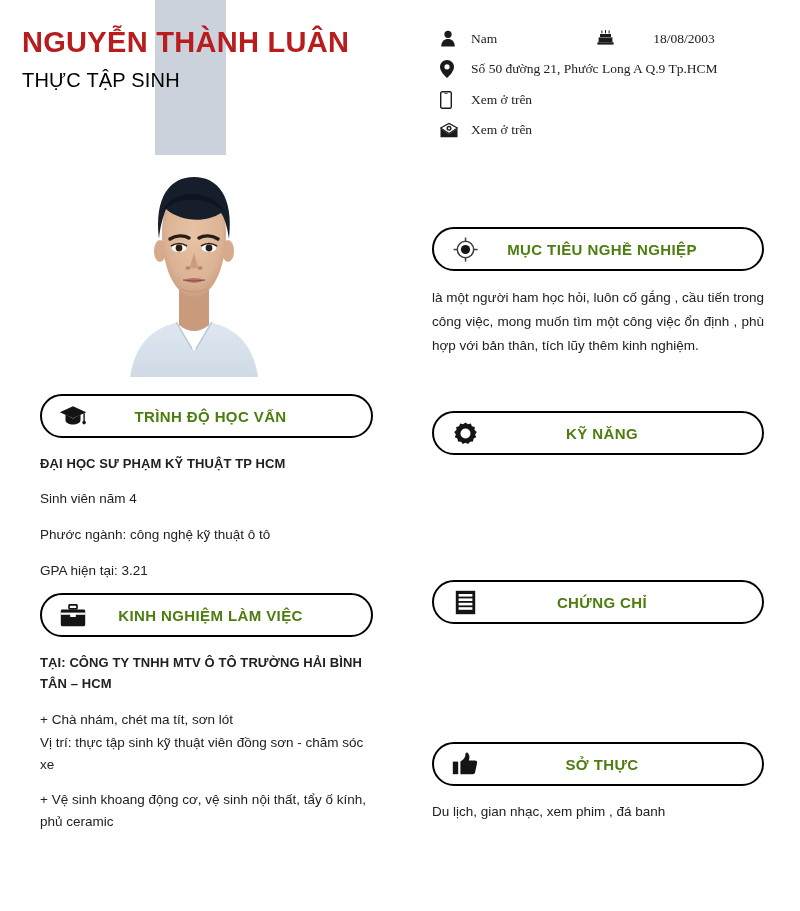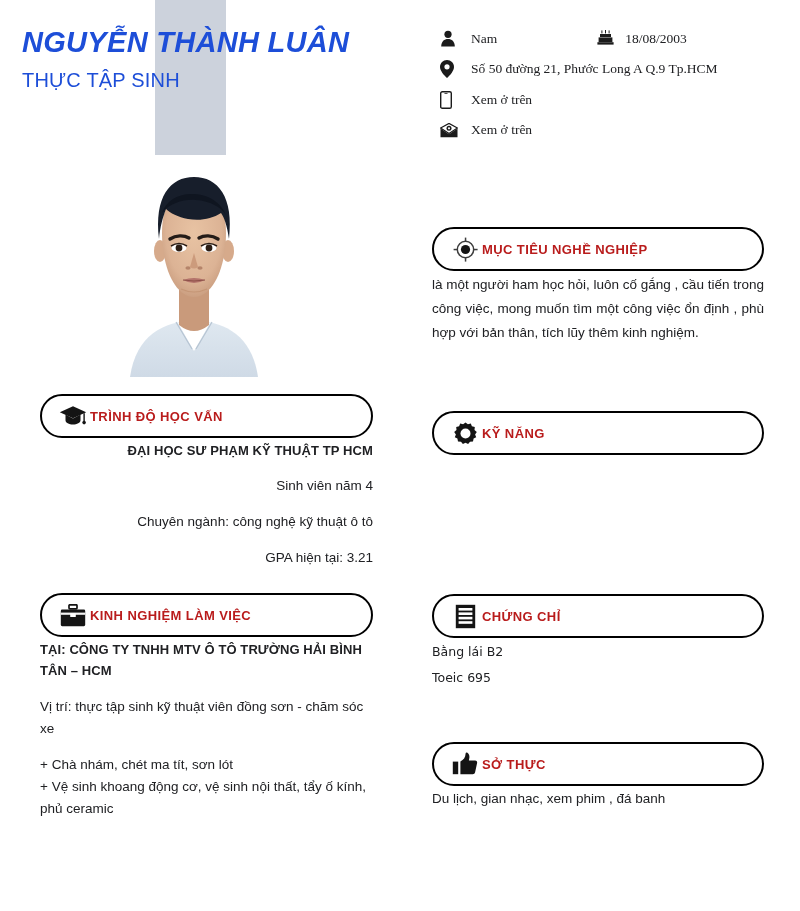--- a/index.html
+++ b/index.html
@@ -33,29 +33,28 @@
     left: 22px;
     top: 26px;
     width: 400px;
     z-index: 3;
   }
   #full-name {
     font-size: 29px;
     font-weight: bold;
     letter-spacing: 0.3px;
     line-height: 1.15;
-    color: #1d4ed8;
+    color: #b91c1c;
     margin: 0;
     white-space: nowrap;
-    font-style: italic;
   }
   #job-title {
     font-size: 20px;
     font-weight: 400;
-    color: #1d4ed8;
+    color: #000000;
     margin: 10px 0 0 0;
     letter-spacing: 0.2px;
   }
 
   
   #photo-wrap {
     position: absolute;
     left: 126px;
     top: 155px;
     width: 136px;
@@ -82,21 +81,21 @@
   .contact-row .ic {
     width: 22px;
     min-width: 22px;
     display: flex;
     align-items: center;
     justify-content: flex-start;
     margin-right: 9px;
   }
   .contact-row .txt { white-space: nowrap; }
   .contact-row-split { display: flex; align-items: center; }
-  .contact-right { display: flex; align-items: center; margin-left: 100px; }
+  .contact-right { display: flex; align-items: center; margin-left: 100px; gap: 28px; }
   .contact-right .ic { width: 20px; min-width: 20px; margin-right: 8px; }
 
   
   .section {
     position: absolute;
   }
   .sec-head {
     border: 2.2px solid #000000;
     border-radius: 24px;
     height: 44px;
@@ -107,48 +106,48 @@
   }
   .sec-head .sec-ic {
     width: 34px;
     min-width: 34px;
     display: flex;
     align-items: center;
     justify-content: center;
   }
   .sec-head .sec-title {
     flex: 1;
-    text-align: left;
-    font-size: 13px;
+    text-align: center;
+    font-size: 15px;
     font-weight: bold;
     letter-spacing: 0.4px;
-    color: #b91c1c;
+    color: #4d7c0f;
     padding-right: 26px;
   }
 
   .sec-body {
-    padding-top: 2px;
+    padding-top: 15px;
     font-size: 13.5px;
     line-height: 1.62;
     color: #202124;
   }
   .sec-body p { margin: 0 0 10px 0; }
   .sec-body p:last-child { margin-bottom: 0; }
   .bold-line { font-weight: bold; font-size: 13px; letter-spacing: 0.1px; }
   .justify { text-align: justify; line-height: 1.78; }
-  .spaced p { margin-bottom: 14px; text-align: right; }
+  .spaced p { margin-bottom: 14px; }
   .tight p { margin-bottom: 2px; }
   .alt-font { font-family: "DejaVu Sans", sans-serif; font-size: 12.5px; line-height: 1.9; }
 
   
   #sec-education   { left: 40px;  top: 394px; width: 333px; }
   #sec-experience  { left: 40px;  top: 593px; width: 333px; }
   #sec-objective   { left: 432px; top: 227px; width: 332px; }
   #sec-skills      { left: 432px; top: 411px; width: 332px; }
-  #sec-certificate { left: 432px; top: 594px; width: 332px; }
+  #sec-certificate { left: 432px; top: 580px; width: 332px; }
   #sec-hobby       { left: 432px; top: 742px; width: 332px; }
 
   svg { display: block; }
 </style>
 </head>
 <body>
 
 <div id="header-band"></div>
 
 <div id="header-text">
@@ -308,24 +307,20 @@
       <svg width="21" height="25" viewBox="0 0 21 25">
         <rect x="0.8" y="0.8" width="19.4" height="23.4" fill="#141414"></rect>
         <rect x="3.6" y="4" width="13.8" height="2.6" fill="#ffffff"></rect>
         <rect x="3.6" y="8.4" width="13.8" height="2.6" fill="#ffffff"></rect>
         <rect x="3.6" y="12.8" width="13.8" height="2.6" fill="#ffffff"></rect>
         <rect x="3.6" y="17.2" width="13.8" height="2.6" fill="#ffffff"></rect>
       </svg>
     </span>
     <span class="sec-title">CHỨNG CHỈ</span>
   </div>
-  <div class="sec-body tight alt-font">
-    <p>Bằng lái B2</p>
-    <p>Toeic 695</p>
-  </div>
 </div>
 
 <div class="section" id="sec-hobby">
   <div class="sec-head">
     <span class="sec-ic">
       <svg width="26" height="24" viewBox="0 0 26 24">
         <rect x="0.8" y="9.6" width="5.4" height="12.6" fill="#141414"></rect>
         <path d="M8.4 22.2 L8.4 9.4 C11.6 8.2 13.4 5.4 13.6 1.6 C13.7 0.6 14.6 0.3 15.4 0.8 C16.8 1.7 17.6 3.4 17.4 5.6 L16.9 8.6 L23.2 8.6 C24.5 8.6 25.4 9.7 25.1 11 L23.1 20.2 C22.9 21.4 21.9 22.2 20.7 22.2 Z" fill="#141414"></path>
       </svg>
     </span>
@@ -344,36 +339,36 @@
         <path d="M6.5 9.6 L6.5 15.2 C6.5 17.8 10 19.4 14 19.4 C18 19.4 21.5 17.8 21.5 15.2 L21.5 9.6 L14 13.6 Z" fill="#141414"></path>
         <rect x="24.4" y="8.2" width="1.4" height="8.4" fill="#141414"></rect>
         <circle cx="25.1" cy="17.6" r="1.8" fill="#141414"></circle>
       </svg>
     </span>
     <span class="sec-title">TRÌNH ĐỘ HỌC VẤN</span>
   </div>
   <div class="sec-body spaced">
     <p class="bold-line">ĐẠI HỌC SƯ PHẠM KỸ THUẬT TP HCM</p>
     <p>Sinh viên năm 4</p>
-    <p>Chuyên ngành: công nghệ kỹ thuật ô tô</p>
+    <p>Phước ngành: công nghệ kỹ thuật ô tô</p>
     <p>GPA hiện tại: 3.21</p>
   </div>
 </div>
 
 <div class="section" id="sec-experience">
   <div class="sec-head">
     <span class="sec-ic">
       <svg width="26" height="23" viewBox="0 0 26 23">
         <rect x="9" y="0.8" width="8" height="4" rx="0.8" fill="none" stroke="#141414" stroke-width="1.7"></rect>
         <rect x="0.8" y="5.6" width="24.4" height="16.6" rx="1.4" fill="#141414"></rect>
         <rect x="0.8" y="8.6" width="24.4" height="2.2" fill="#ffffff" opacity="0.95"></rect>
         <rect x="10.2" y="9.4" width="5.6" height="3.6" rx="0.6" fill="#ffffff"></rect>
       </svg>
     </span>
     <span class="sec-title">KINH NGHIỆM LÀM VIỆC</span>
   </div>
   <div class="sec-body">
     <p class="bold-line" style="margin-bottom:14px;line-height:1.65;">TẠI: CÔNG TY TNHH MTV Ô TÔ TRƯỜNG HẢI BÌNH TÂN – HCM</p>
+    <p style="margin-bottom:1px;">+ Chà nhám, chét ma tít, sơn lót</p>
     <p style="margin-bottom:14px;">Vị trí: thực tập sinh kỹ thuật viên đồng sơn - chăm sóc xe</p>
-    <p style="margin-bottom:1px;">+ Chà nhám, chét ma tít, sơn lót</p>
     <p>+ Vệ sinh khoang động cơ, vệ sinh nội thất, tẩy ố kính, phủ ceramic</p>
   </div>
 </div>
 
 </body></html>

